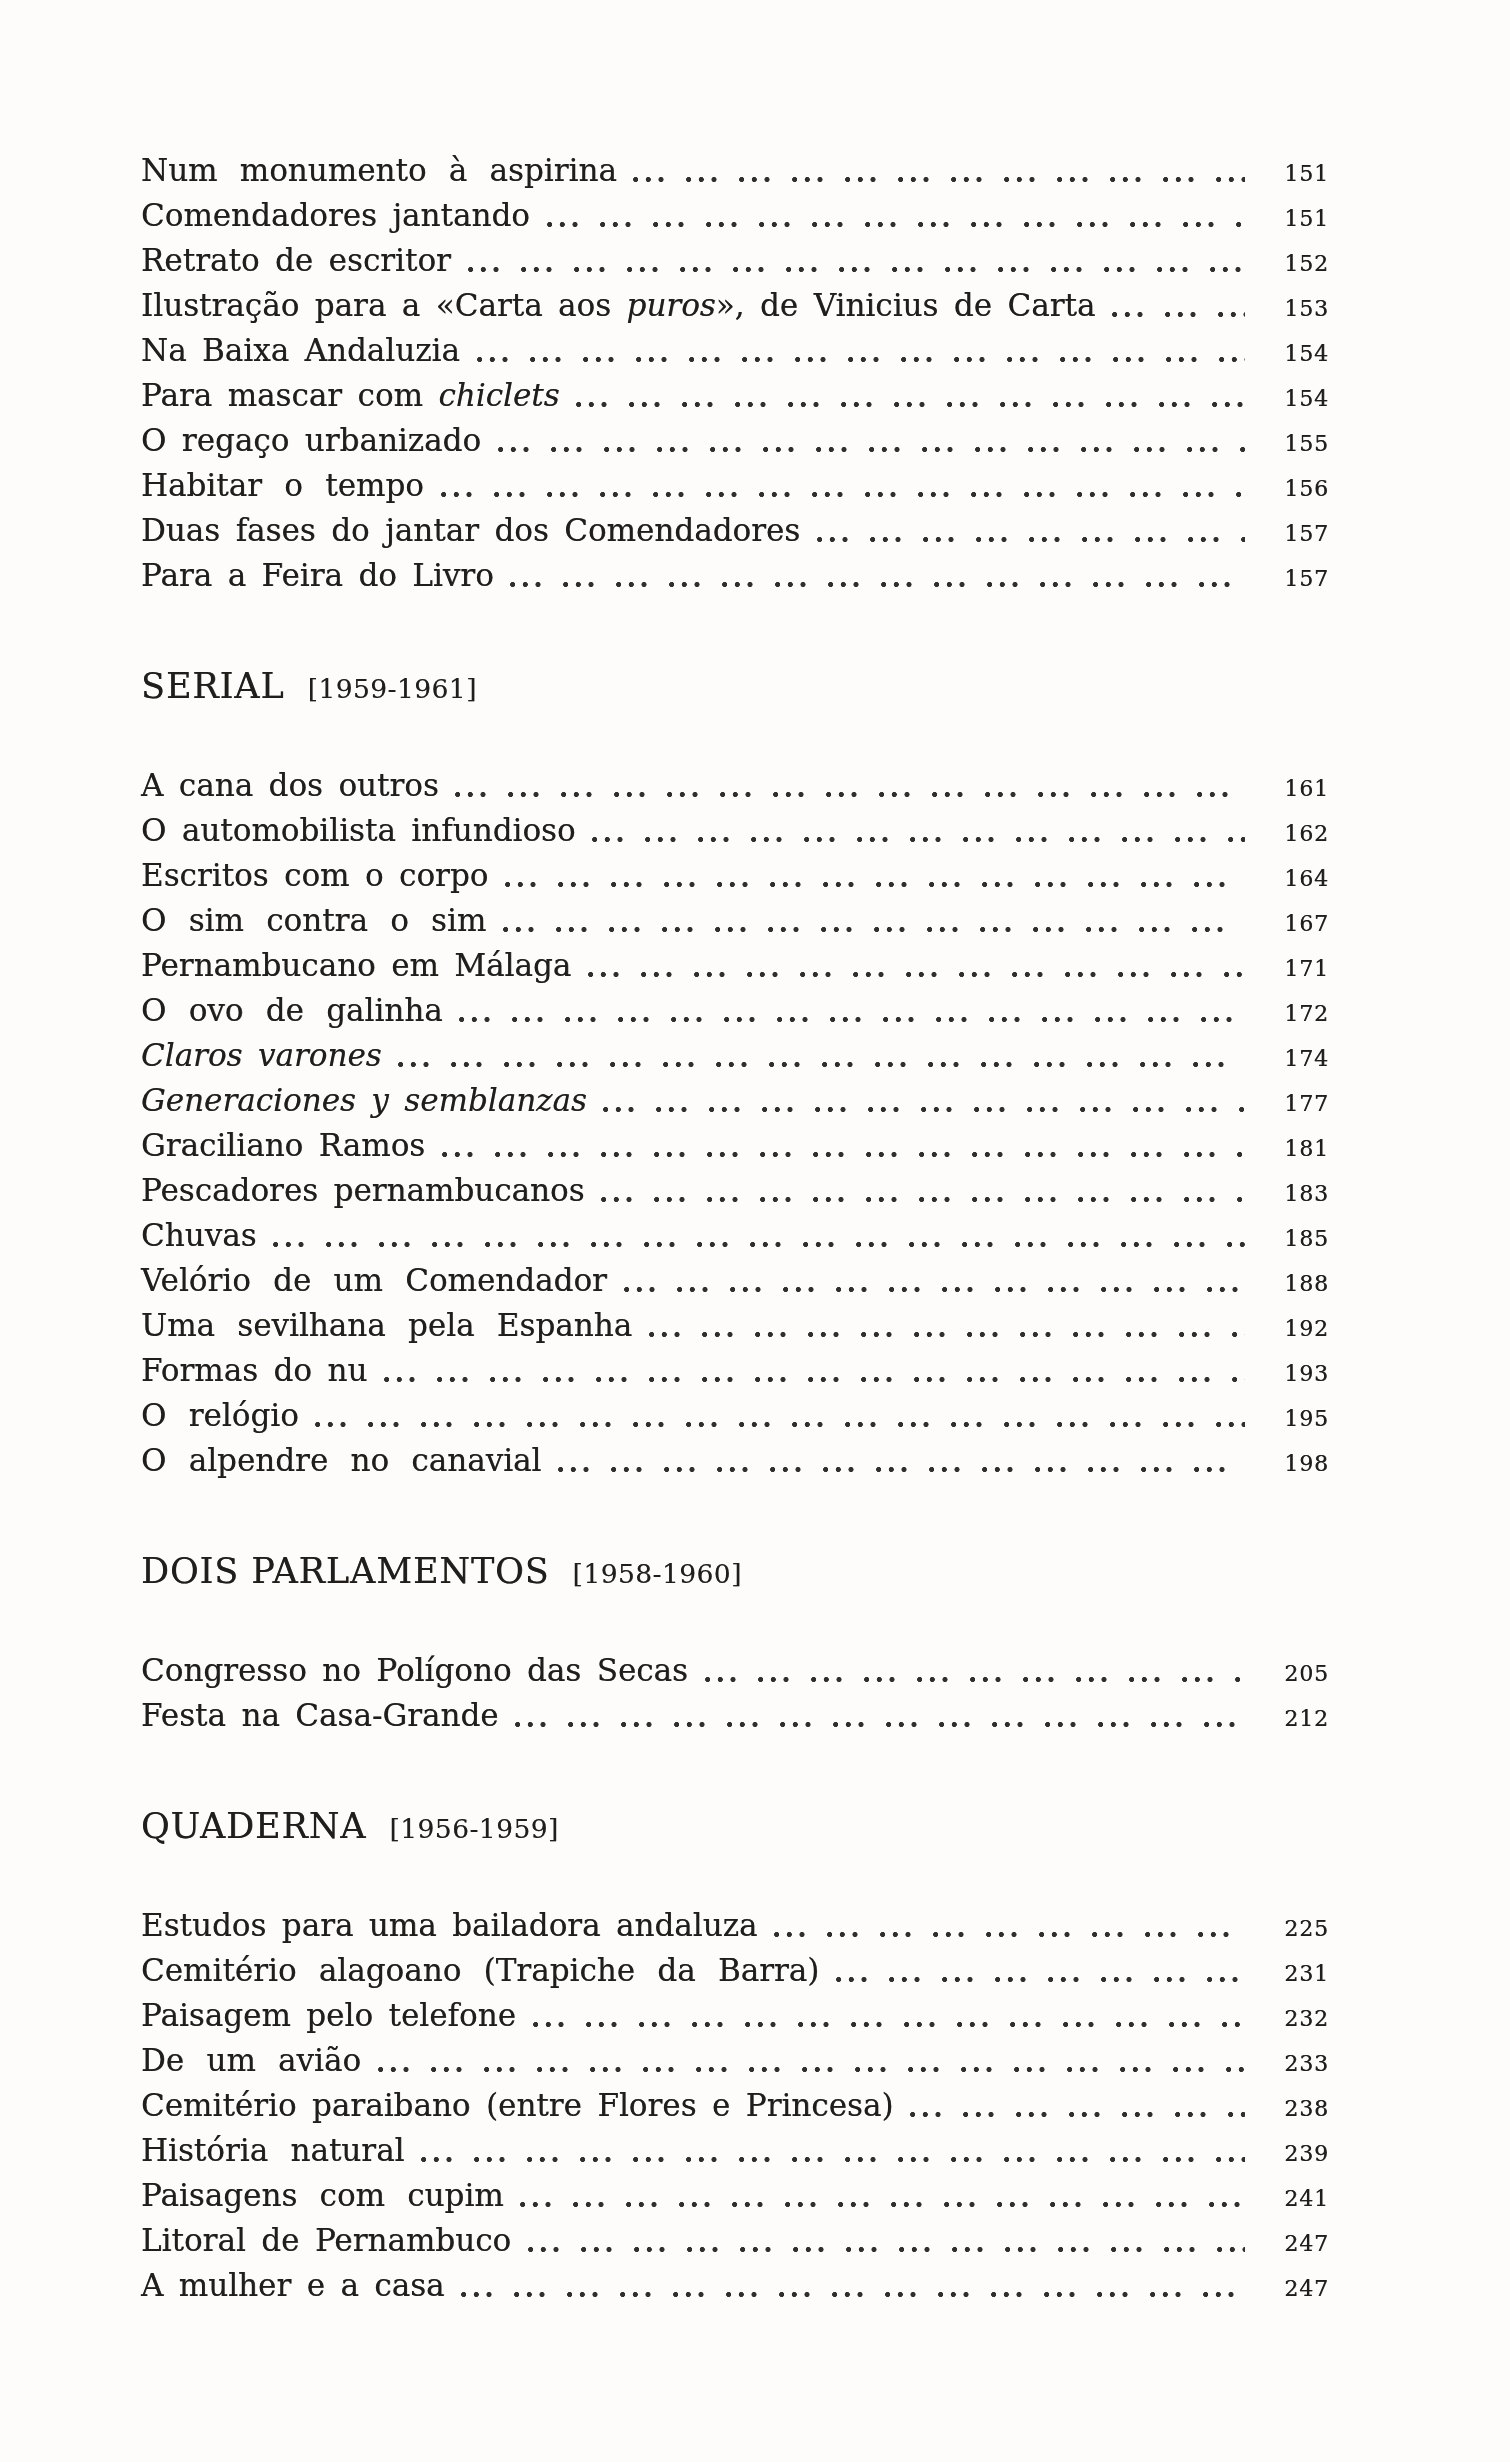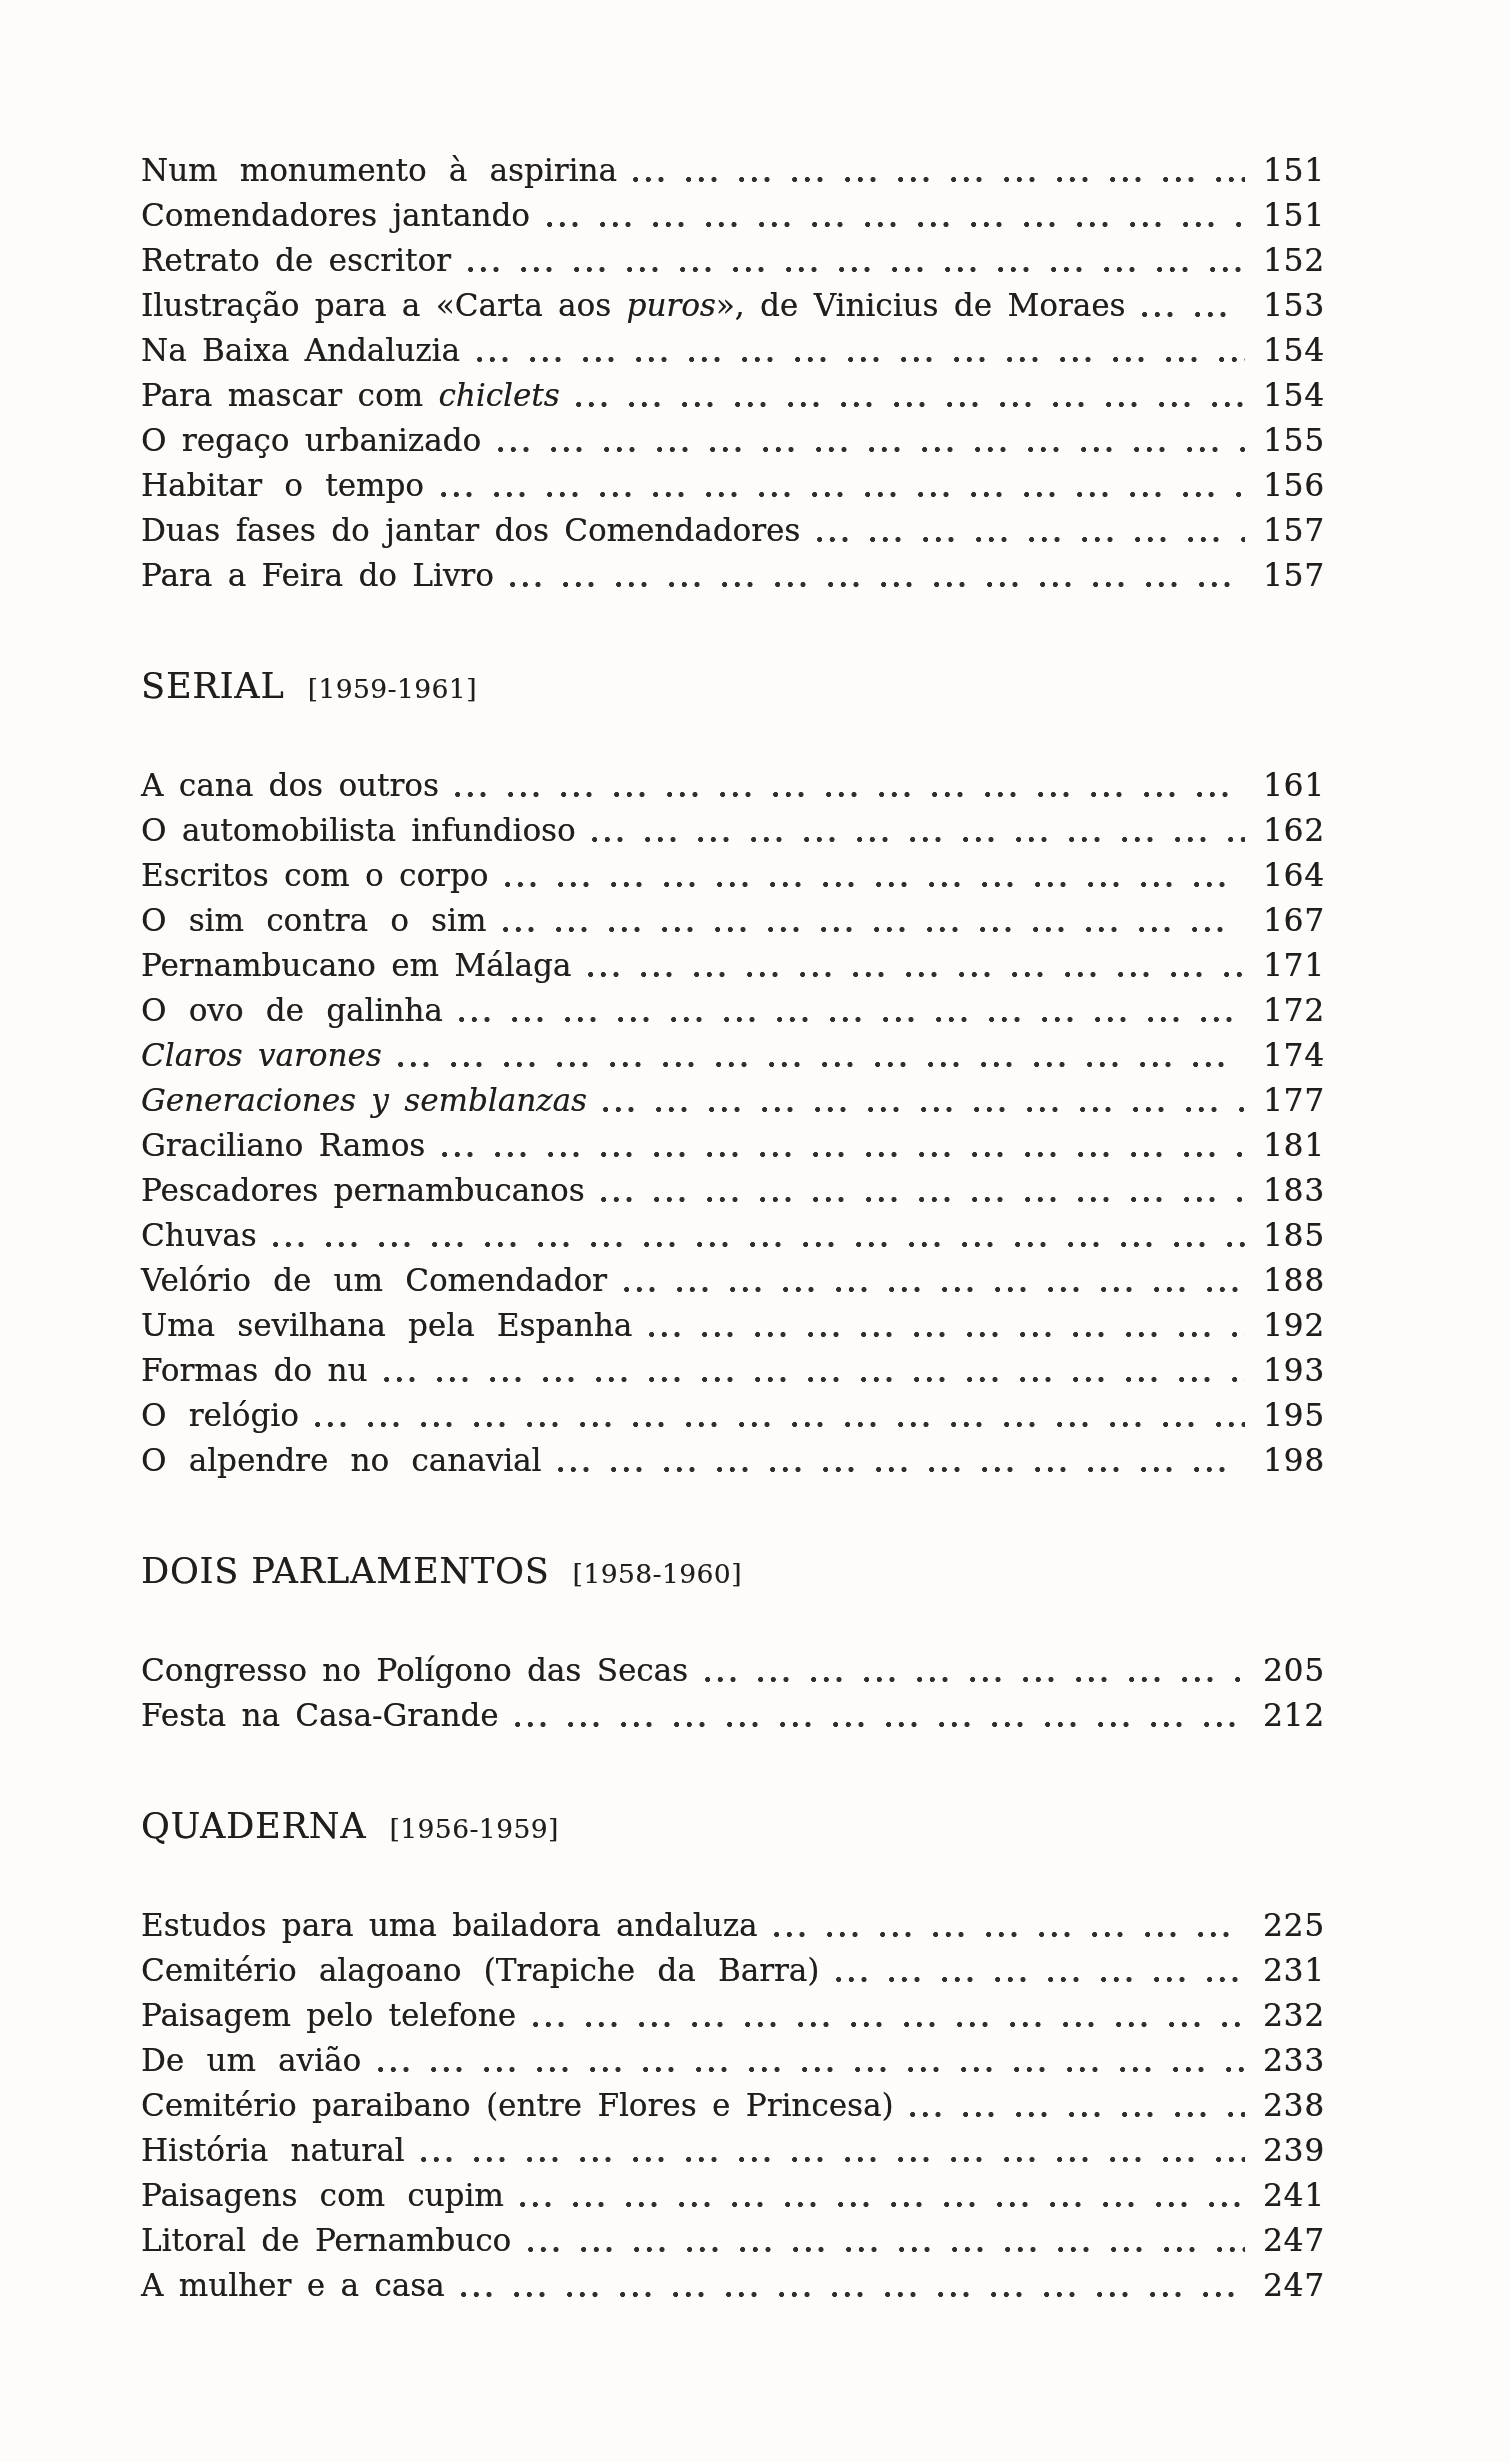--- a/index.html
+++ b/index.html
@@ -68,22 +68,22 @@
       radial-gradient(circle at 17.3px 5.5px, var(--ink) 2.2px, rgba(0,0,0,0) 2.9px),
       radial-gradient(circle at 30px 5.5px, var(--ink) 2.2px, rgba(0,0,0,0) 2.9px);
     background-size:53px 11px;
     background-repeat:repeat-x;
     background-position:left center;
     opacity:0.92;
   }
   .pageno{
     flex:0 0 auto;
     min-width:66px;
-    text-align:left;
-    font-size:31px;
+    text-align:right;
+    font-size:22px;
     letter-spacing:0.9px;
     text-shadow:0.4px 0.4px 0 rgba(32,29,26,0.8);
   }
 </style>
 </head>
 <body>
 
 <div class="page">
   <div class="toc" id="toc-root">
       <div class="row">
@@ -95,21 +95,21 @@
         <span class="title"><span>Comendadores jantando</span></span>
         <div class="leader"></div>
         <span class="pageno">151</span>
       </div>
       <div class="row">
         <span class="title"><span>Retrato de escritor</span></span>
         <div class="leader"></div>
         <span class="pageno">152</span>
       </div>
       <div class="row">
-        <span class="title"><span>Ilustração para a «Carta aos </span><span class="it">puros</span><span>», de Vinicius de Moraes</span></span>
+        <span class="title"><span>Ilustração para a «Carta aos </span><span class="it">puros</span><span>», de Vinicius de Carta</span></span>
         <div class="leader"></div>
         <span class="pageno">153</span>
       </div>
       <div class="row">
         <span class="title"><span>Na Baixa Andaluzia</span></span>
         <div class="leader"></div>
         <span class="pageno">154</span>
       </div>
       <div class="row">
         <span class="title"><span>Para mascar com </span><span class="it">chiclets</span></span>

